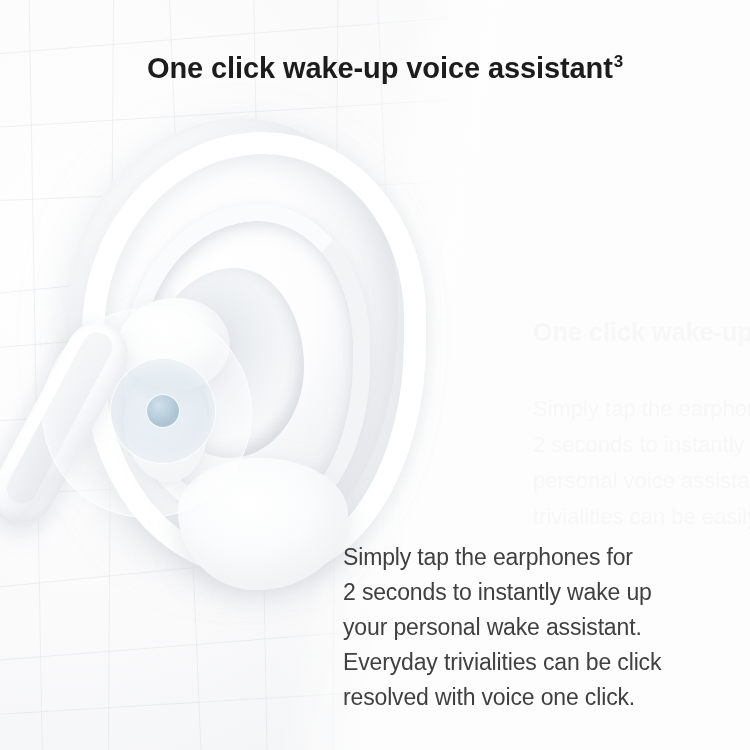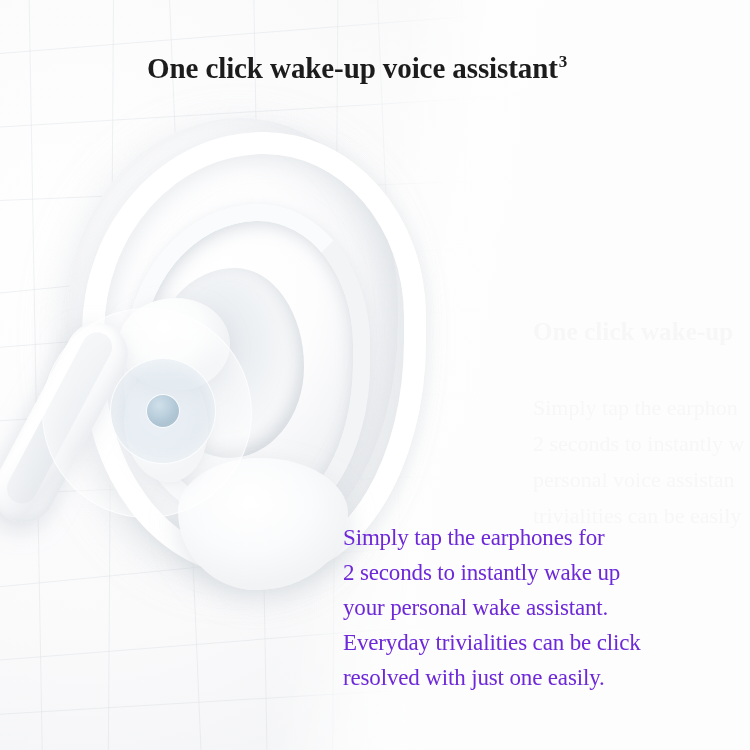--- a/index.html
+++ b/index.html
@@ -6,21 +6,21 @@
     margin: 0;
     padding: 0;
     background: #ffffff;
   }
   #stage {
     position: relative;
     width: 750px;
     height: 750px;
     overflow: hidden;
     background: #fcfcfc;
-    font-family: Liberation Serif, serif;
+    font-family: Liberation Sans, sans-serif;
     -webkit-font-smoothing: antialiased;
   }
 
   
   .photo-bg {
     position: absolute;
     inset: 0;
     background:
       radial-gradient(120% 95% at 18% 42%, #ffffff 0%, #fbfbfc 38%, #f4f5f6 62%, #eef0f1 80%, #f6f7f8 100%);
   }
@@ -185,25 +185,25 @@
   .title sup {
     font-size: 17px;
     font-weight: 700;
     vertical-align: super;
     line-height: 0;
     margin-left: 1px;
   }
   .body-copy {
     position: absolute;
     left: 343px;
-    top: 520px;
+    top: 540px;
     width: 390px;
     font-size: 23px;
     line-height: 35px;
-    color: #6d28d9;
+    color: #404040;
     letter-spacing: -0.15px;
   }
   .body-copy div { white-space: nowrap; }
 </style>
 </head>
 <body>
 
 <div id="stage">
 
   <div class="photo-bg"></div>
@@ -261,16 +261,16 @@
 
   <div class="title">
     <span>One click wake-up voice assistant</span><sup>3</sup>
   </div>
 
   <div class="body-copy">
     <div>Simply tap the earphones for</div>
     <div>2 seconds to instantly wake up</div>
     <div>your personal wake assistant.</div>
     <div>Everyday trivialities can be click</div>
-    <div>resolved with just one easily.</div>
+    <div>resolved with voice one click.</div>
   </div>
 
 </div>
 
 </body></html>

